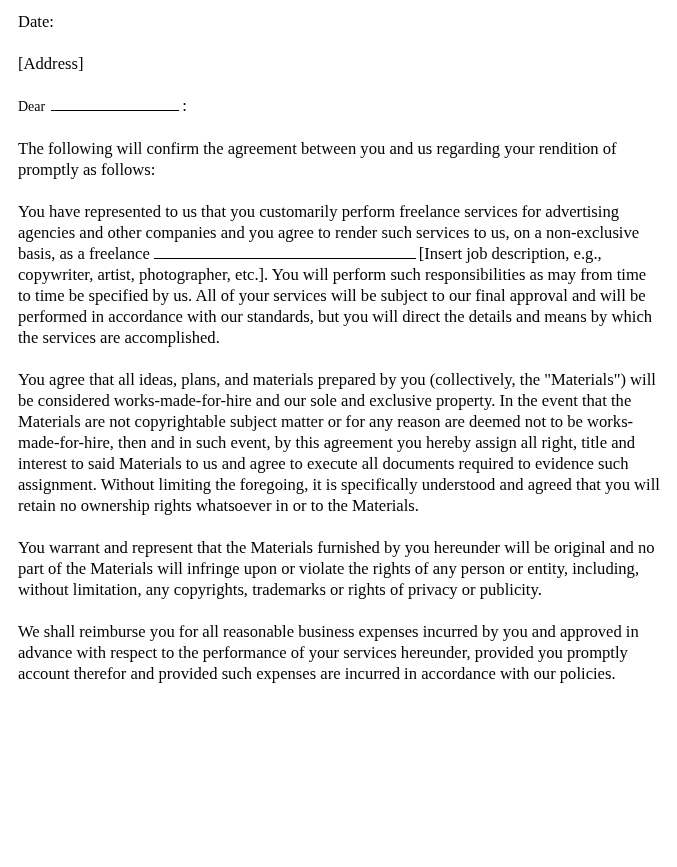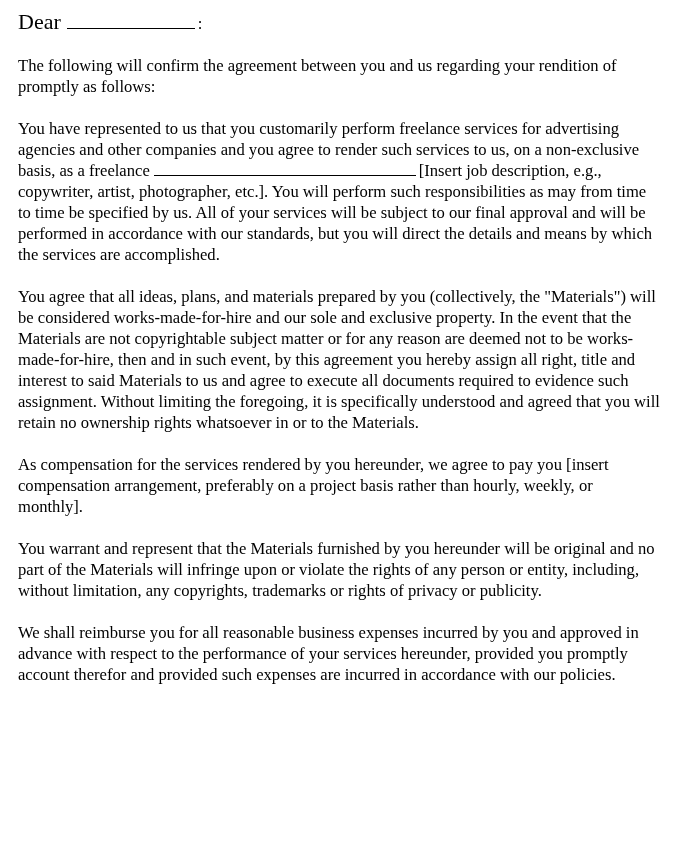--- a/index.html
+++ b/index.html
@@ -36,21 +36,21 @@
   }
   .doc-line {
     white-space: nowrap;
   }
   .salutation {
     display: flex;
     align-items: baseline;
     margin-bottom: 21px;
   }
   .salutation .sal-word {
-    font-size: 22px;
+    font-size: 14px;
     line-height: 21px;
   }
   .blank-rule {
     display: inline-block;
     border-bottom: 1.4px solid #000;
     margin: 0 1px 0 6px;
     height: 14px;
     vertical-align: baseline;
   }
   .blank-rule.short { width: 128px; }
@@ -60,36 +60,37 @@
     line-height: 21px;
     margin-left: 2px;
   }
   .inline-blank-wrap { white-space: nowrap; }
 </style>
 </head>
 <body>
 
 <div id="document-page">
 
+  <div class="doc-line">Date:</div>
 
 
+  <div class="doc-line">[Address]</div>
 
   <div class="salutation">
     <span class="sal-word">Dear</span>
     <span class="blank-rule short"></span>
     <span class="sal-colon">:</span>
   </div>
 
   <p class="doc-para">The following will confirm the agreement between you and us regarding your rendition of promptly as follows:</p>
 
   <p class="doc-para">
     <span>You have represented to us that you customarily perform freelance services for advertising agencies and other companies and you agree to render such services to us, on a non-exclusive basis, as a freelance</span><span class="inline-blank-wrap"><span class="blank-rule long"></span></span><span>[Insert job description, e.g., copywriter, artist, photographer, etc.]. You will perform such responsibilities as may from time to time be specified by us. All of your services will be subject to our final approval and will be performed in accordance with our standards, but you will direct the details and means by which the services are accomplished.</span>
   </p>
 
   <p class="doc-para">You agree that all ideas, plans, and materials prepared by you (collectively, the "Materials") will be considered works-made-for-hire and our sole and exclusive property. In the event that the Materials are not copyrightable subject matter or for any reason are deemed not to be works-made-for-hire, then and in such event, by this agreement you hereby assign all right, title and interest to said Materials to us and agree to execute all documents required to evidence such assignment. Without limiting the foregoing, it is specifically understood and agreed that you will retain no ownership rights whatsoever in or to the Materials.</p>
 
-  <p class="doc-para">As compensation for the services rendered by you hereunder, we agree to pay you [insert compensation arrangement, preferably on a project basis rather than hourly, weekly, or monthly].</p>
 
   <p class="doc-para">You warrant and represent that the Materials furnished by you hereunder will be original and no part of the Materials will infringe upon or violate the rights of any person or entity, including, without limitation, any copyrights, trademarks or rights of privacy or publicity.</p>
 
   <p class="doc-para">We shall reimburse you for all reasonable business expenses incurred by you and approved in advance with respect to the performance of your services hereunder, provided you promptly account therefor and provided such expenses are incurred in accordance with our policies.</p>
 
 </div>
 
 </body></html>

